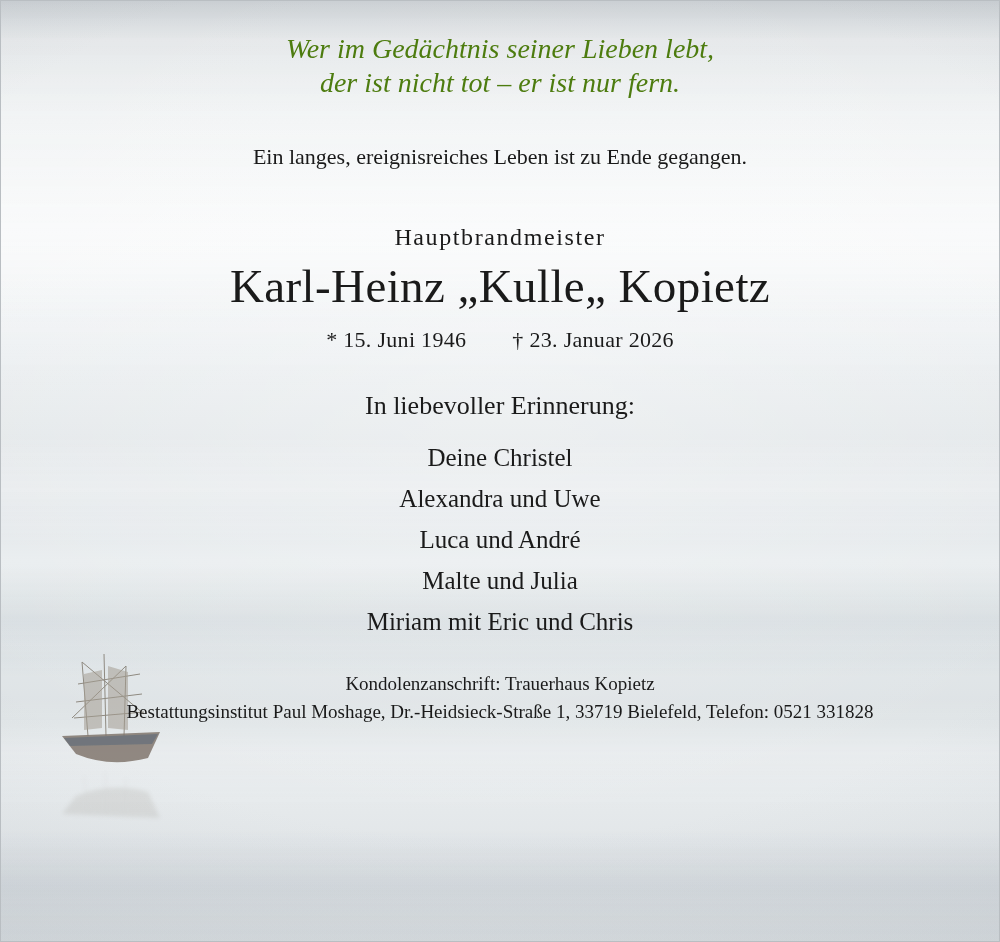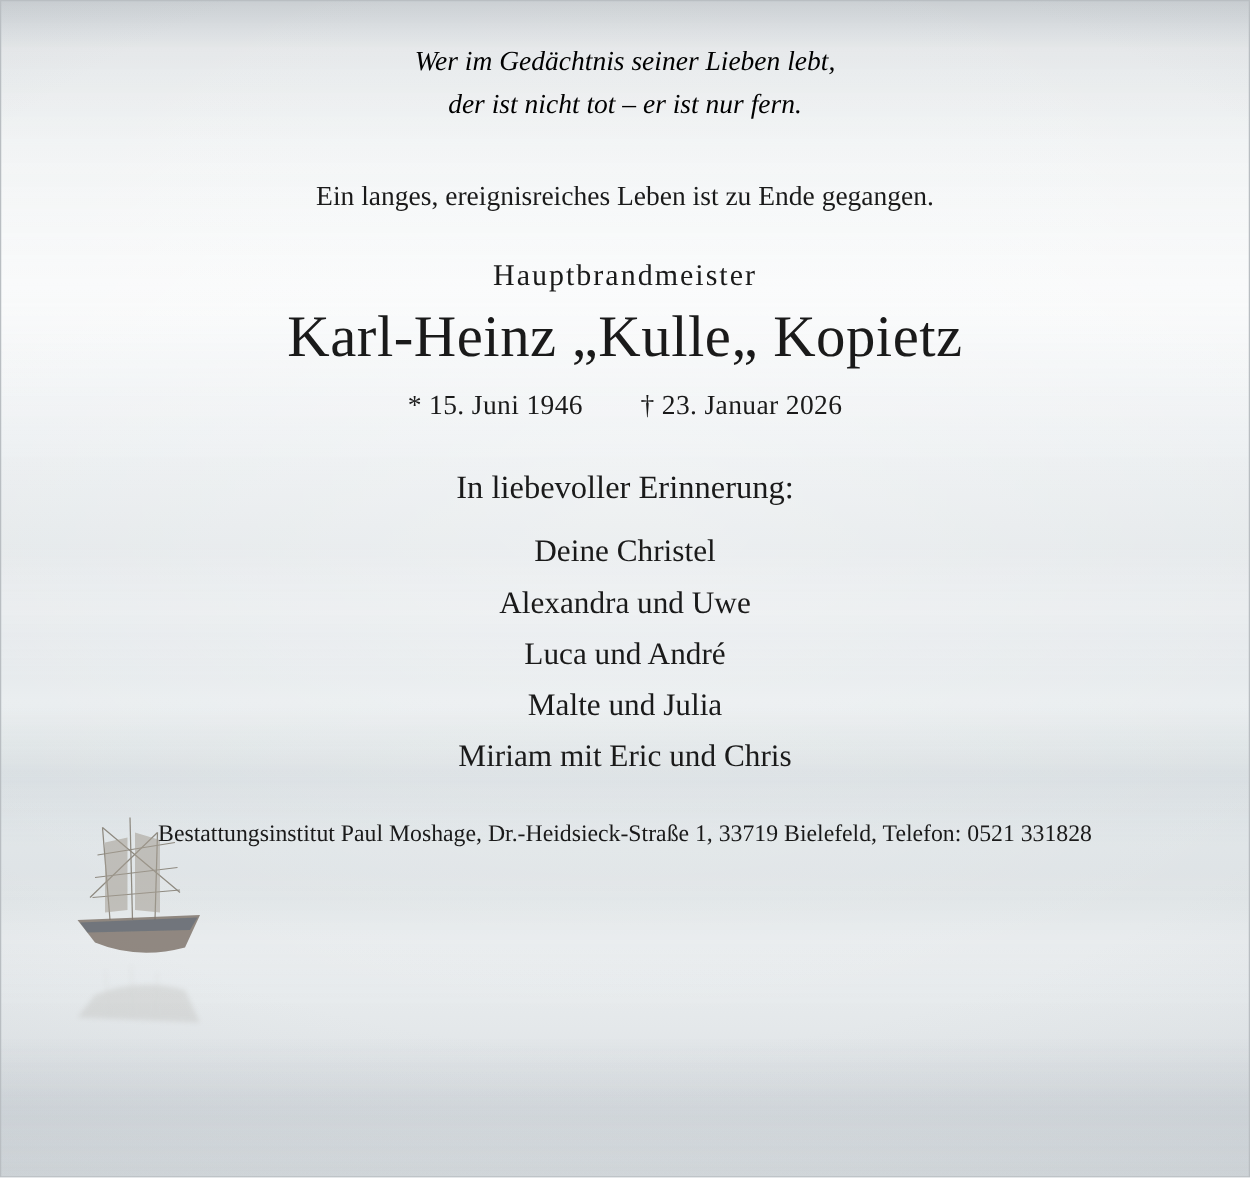--- a/index.html
+++ b/index.html
@@ -79,32 +79,32 @@
   }
   
   .content {
     position: absolute;
     inset: 0;
     text-align: center;
   }
   .motto {
     margin-top: 32px;
     font-style: italic;
-    font-size: 22px;
+    font-size: 28px;
     line-height: 34px;
-    color: #000000;
+    color: #4d7c0f;
   }
   .intro {
     margin-top: 42px;
     font-size: 22px;
     line-height: 30px;
     text-align: center;
   }
   .rank {
-    margin-top: 36px;
+    margin-top: 52px;
     font-size: 24px;
     letter-spacing: 1.6px;
   }
   .name {
     margin-top: 6px;
     font-size: 47px;
     line-height: 58px;
     letter-spacing: .4px;
   }
   .dates {
@@ -191,18 +191,19 @@
     <div class="survivors">
       <div>Deine Christel</div>
       <div>Alexandra und Uwe</div>
       <div>Luca und André</div>
       <div>Malte und Julia</div>
       <div>Miriam mit Eric und Chris</div>
     </div>
 
 
     <div class="contact">
+      <div>Kondolenzanschrift: Trauerhaus Kopietz</div>
       <div>Bestattungsinstitut Paul Moshage, Dr.-Heidsieck-Straße 1, 33719 Bielefeld, Telefon: 0521 331828</div>
     </div>
   </div>
 
   <div class="border-frame"></div>
 </div>
 
 </body></html>

